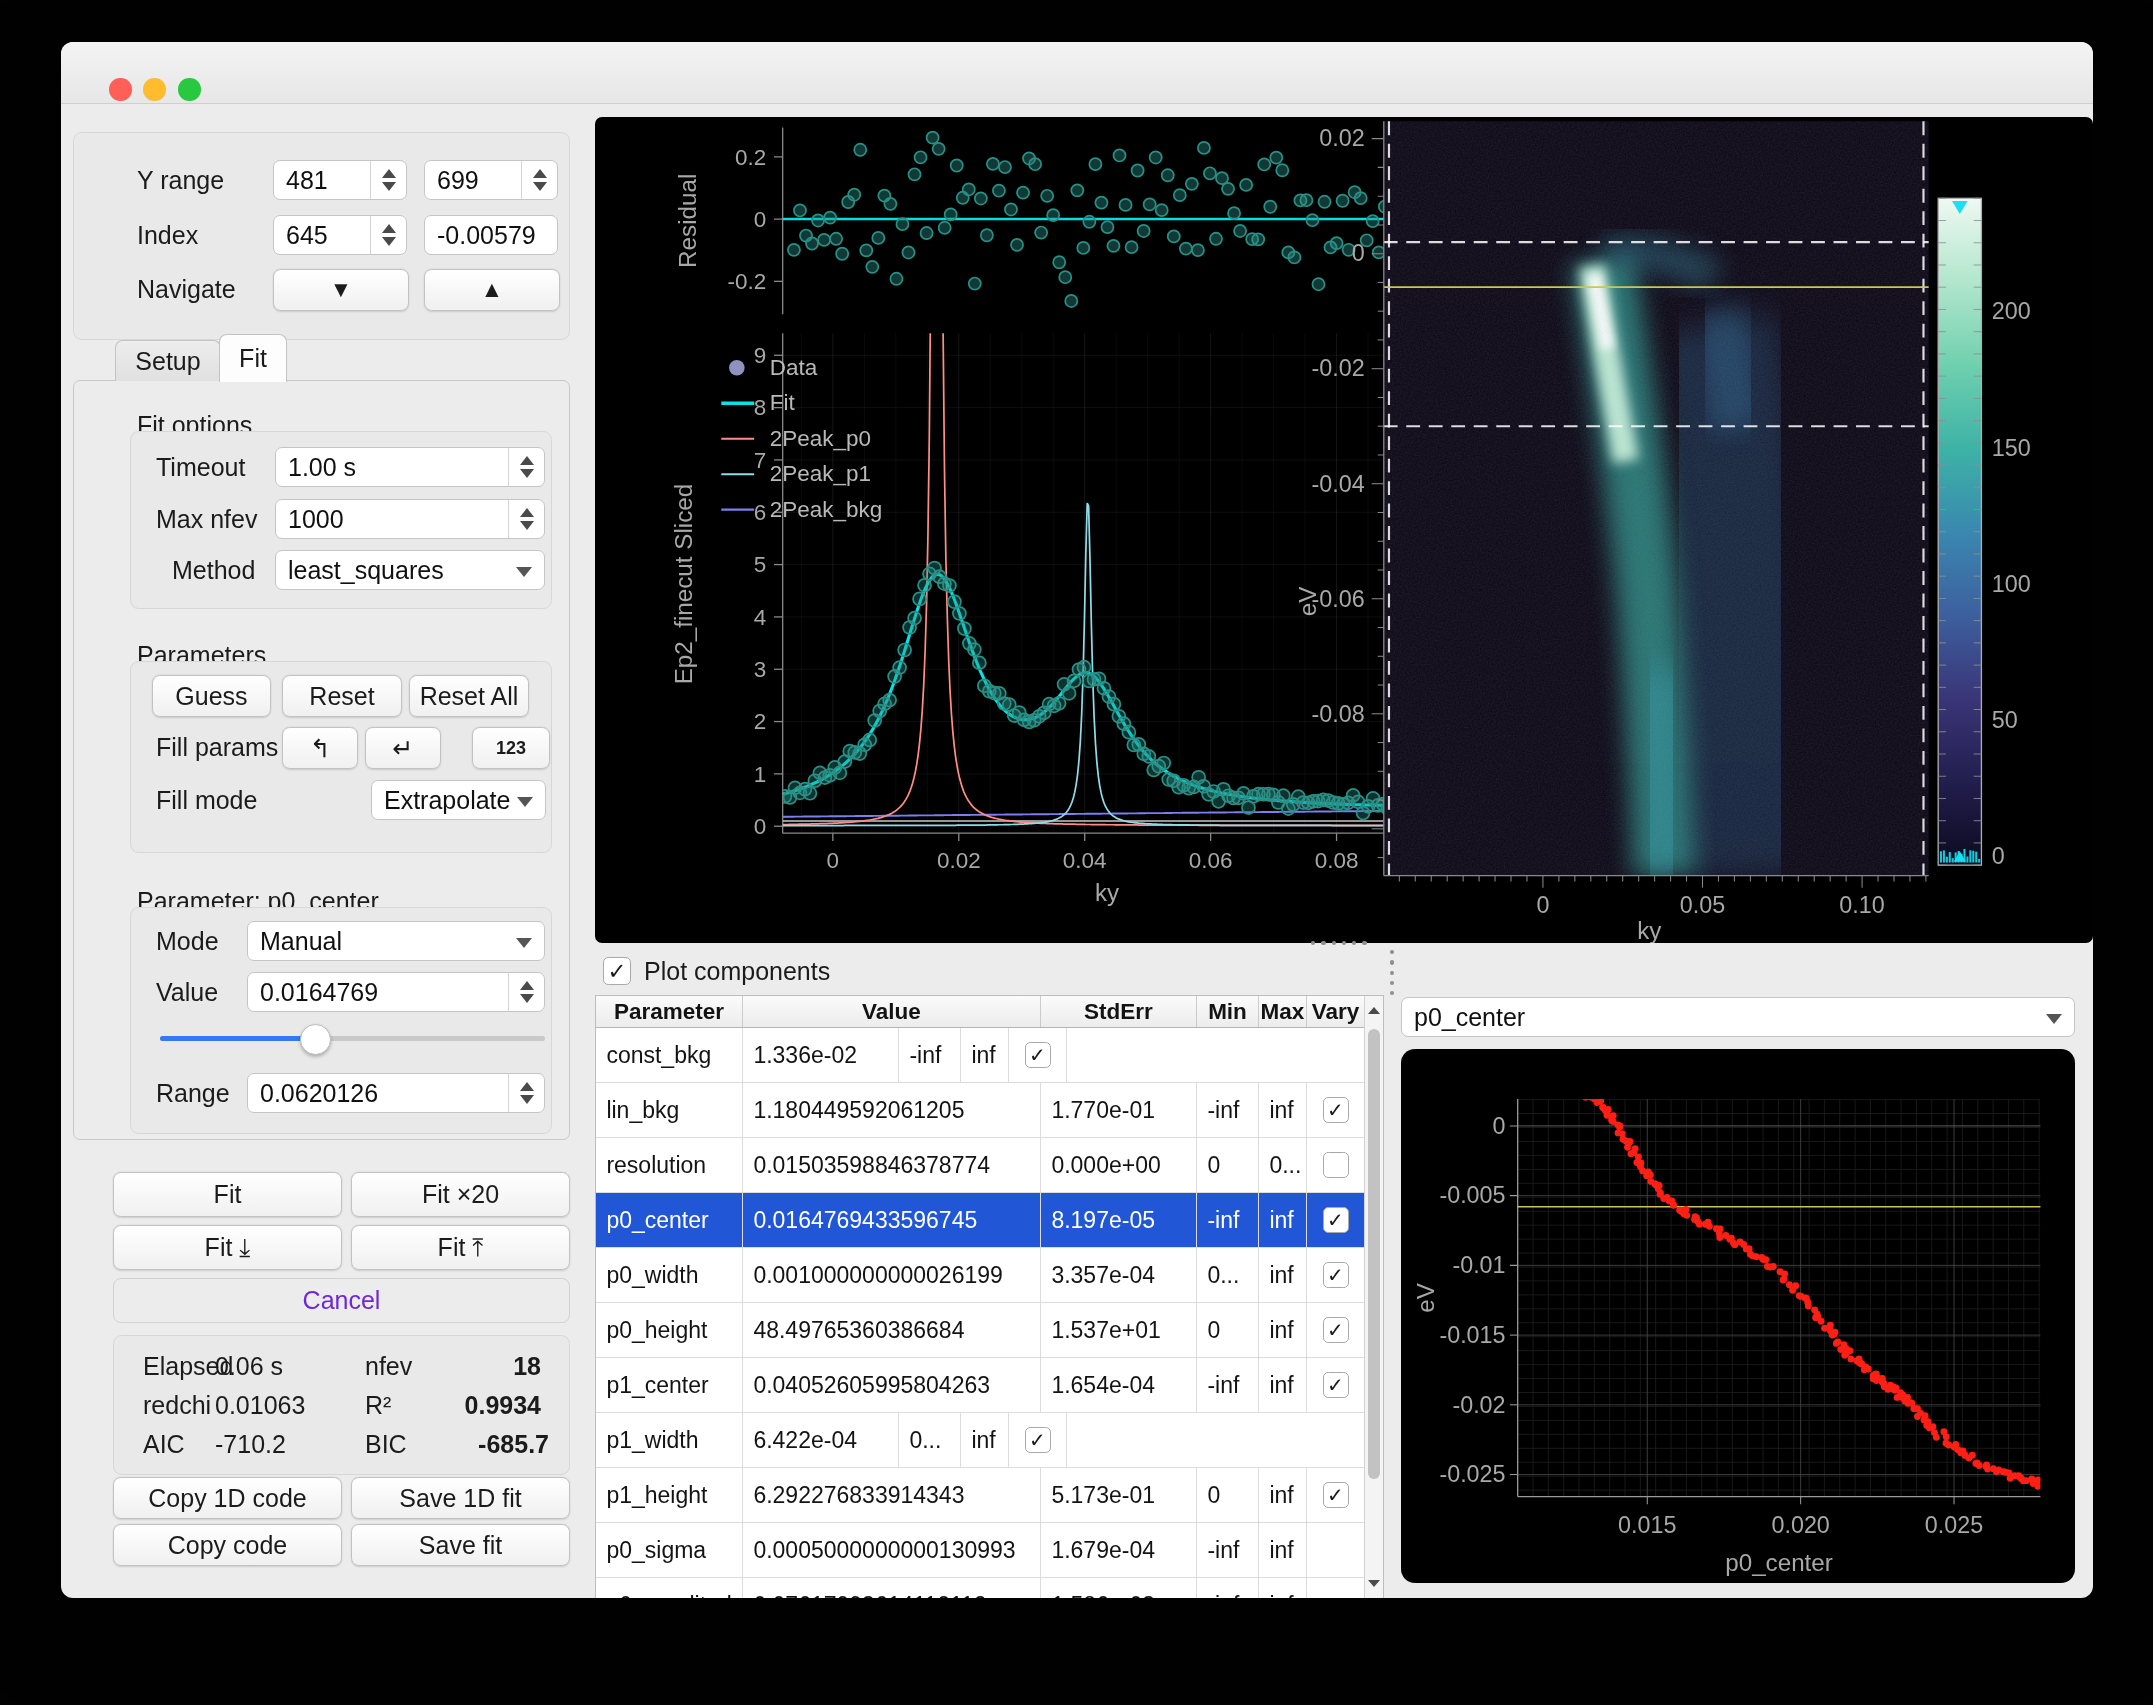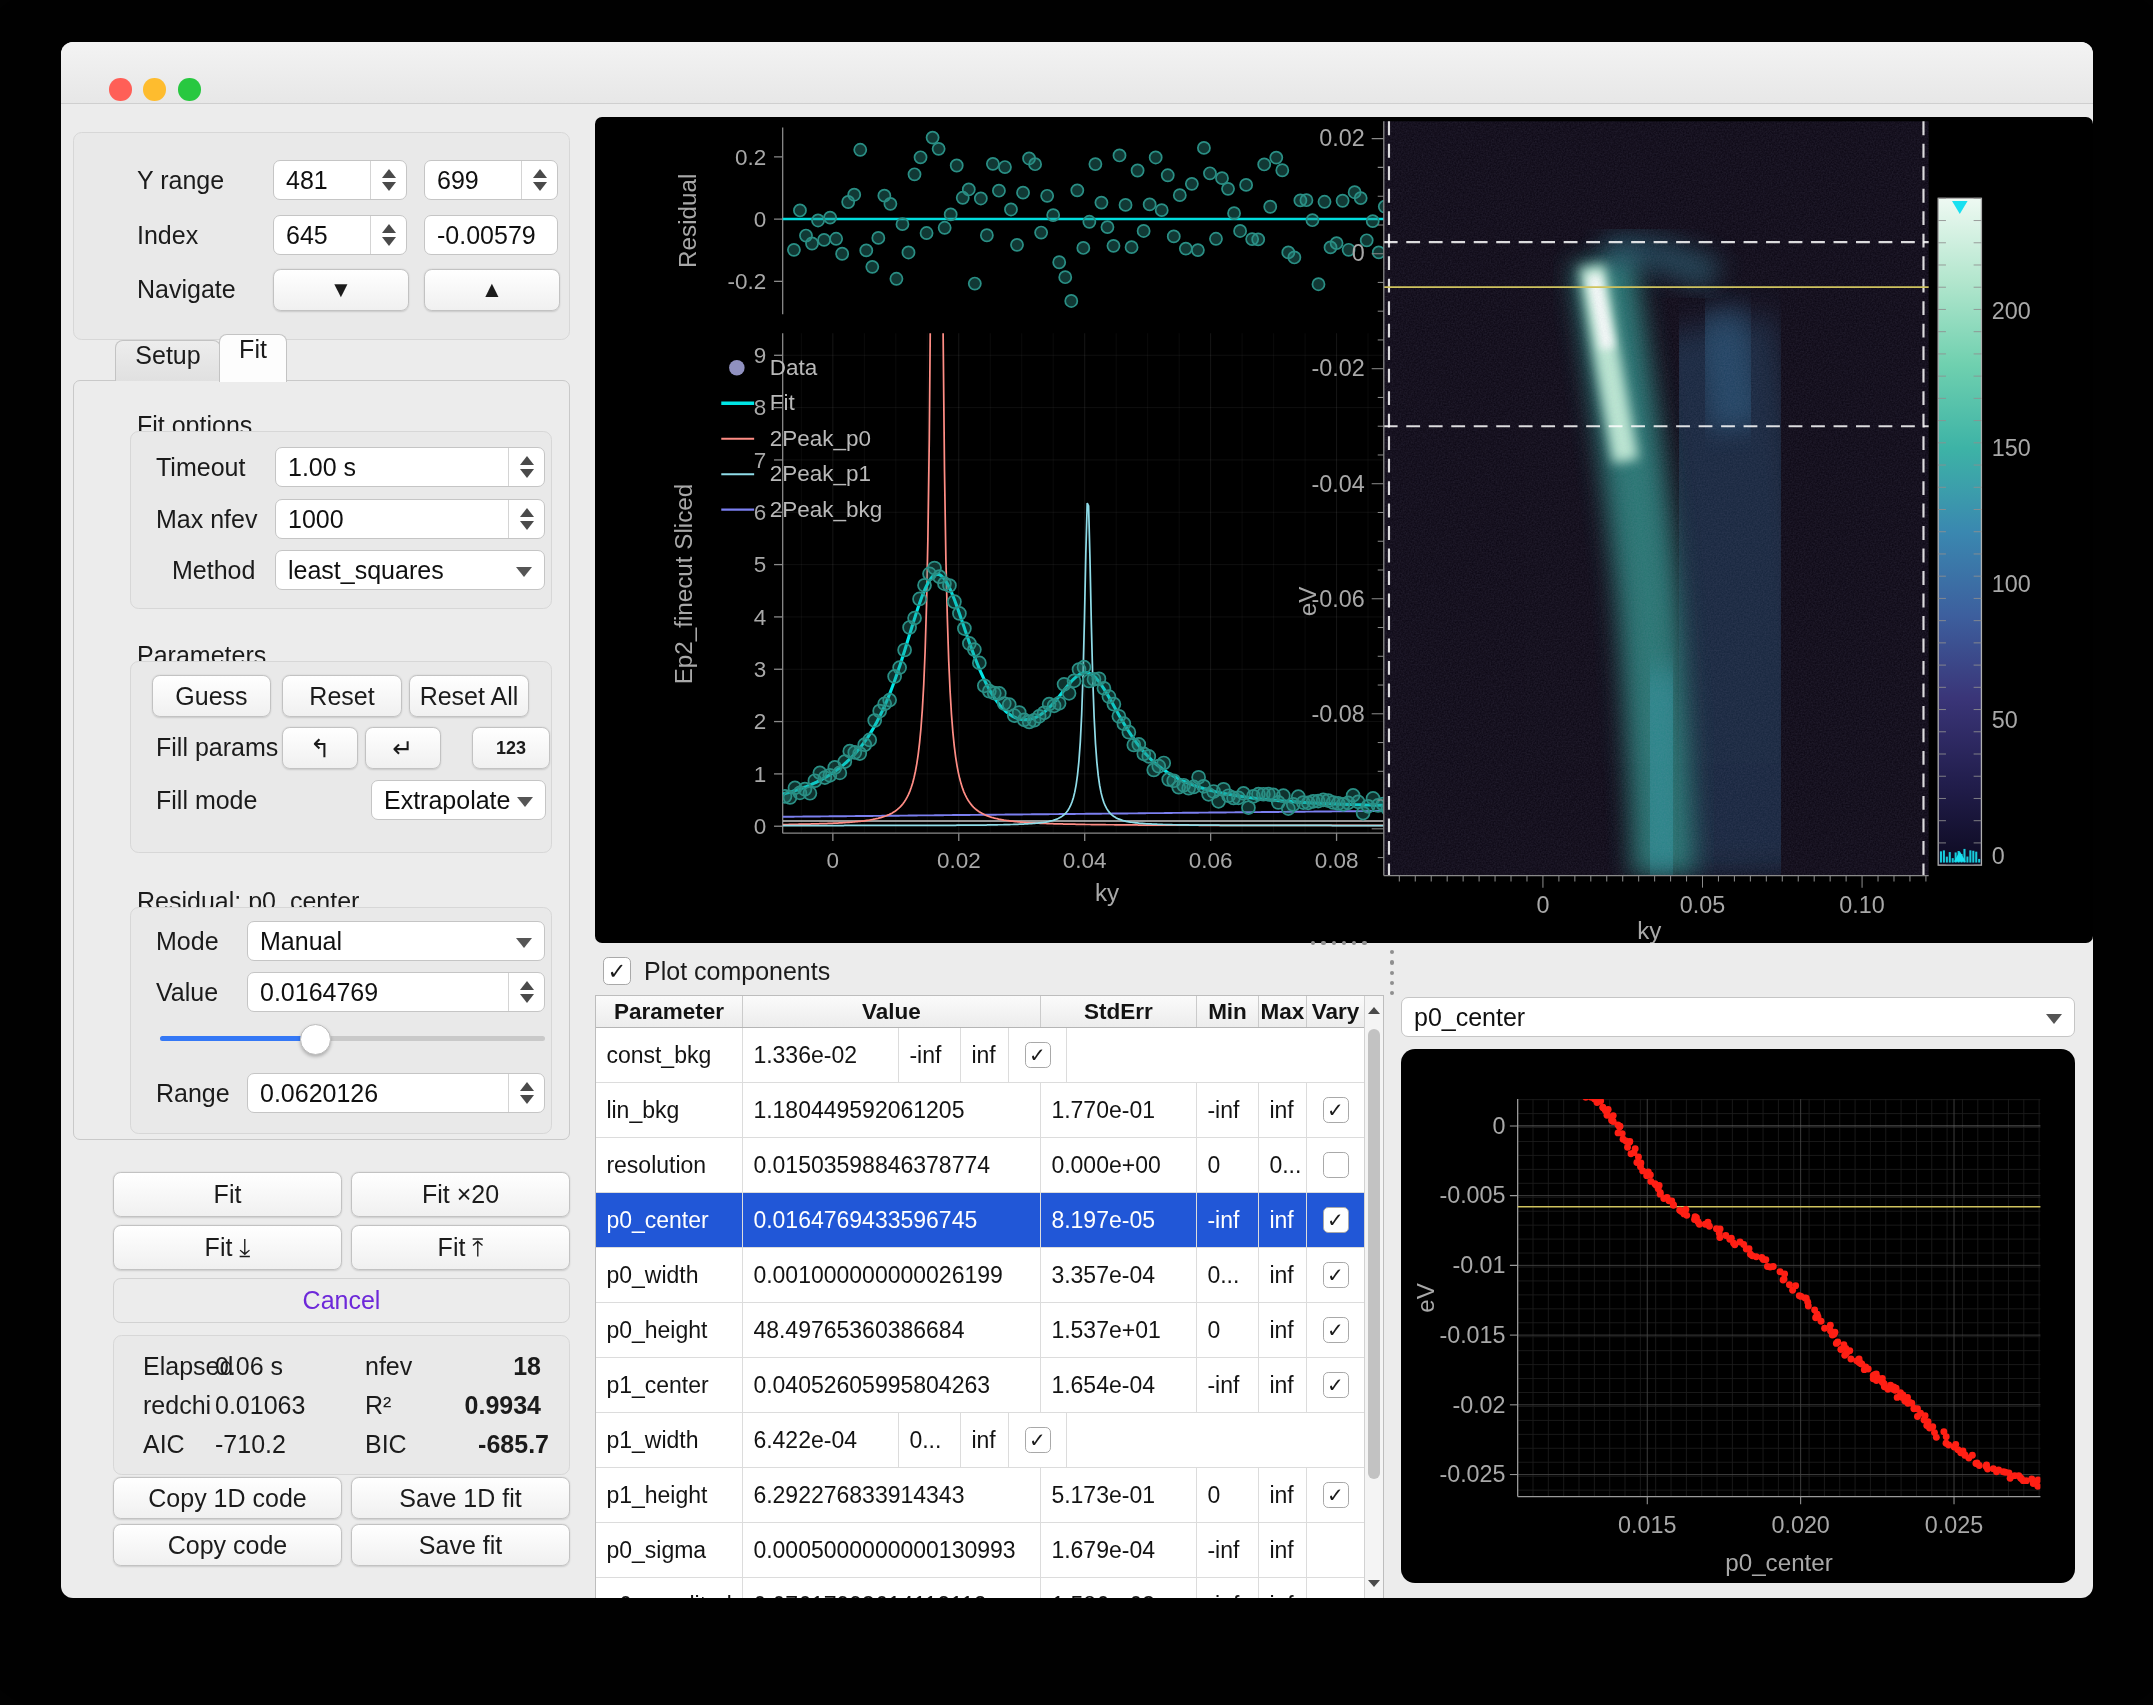--- a/index.html
+++ b/index.html
@@ -20,21 +20,21 @@
   .field,.spin,.combo{position:absolute;height:40px;background:#fff;border:0.9px solid #c5c5c5;border-radius:7px;
        font-size:25px;color:#101010;display:flex;align-items:center;box-sizing:border-box;}
   .field span,.spin .val,.combo .val{padding-left:12px;white-space:nowrap;overflow:hidden;}
   .spin .arrows{position:absolute;right:0;top:0;width:35px;height:38px;border-left:0.9px solid #d4d4d4;
        display:flex;flex-direction:column;align-items:center;justify-content:center;gap:4.3px;}
   .tri-up{width:0;height:0;border-left:7.8px solid transparent;border-right:7.8px solid transparent;border-bottom:9.5px solid #4a4a4a;}
   .tri-dn{width:0;height:0;border-left:7.8px solid transparent;border-right:7.8px solid transparent;border-top:9.5px solid #4a4a4a;}
   .combo .carrow{position:absolute;right:12px;top:15.6px;width:0;height:0;border-left:8.6px solid transparent;
        border-right:8.6px solid transparent;border-top:10.4px solid #555;}
   .tab{position:absolute;border:0.9px solid #c3c3c3;border-bottom:none;border-radius:7.8px 7.8px 0 0;
-       font-size:25px;color:#1b1b1b;display:flex;align-items:flex-start;justify-content:center;}
+       font-size:25px;color:#1b1b1b;display:flex;align-items:center;justify-content:center;}
   .tab.inactive{background:linear-gradient(#ededed,#e0e0e0);height:40px;}
   .tab.active{background:#fdfdfd;height:47px;z-index:3;}
   .tabframe{position:absolute;border:0.9px solid #c9c9c9;border-radius:7px;background:transparent;}
   .slider-track{position:absolute;height:5.2px;border-radius:2.6px;background:#c9c9c9;}
   .slider-fill{position:absolute;height:5.2px;border-radius:2.6px;background:var(--accent,#3478f6);}
   .slider-handle{position:absolute;width:29px;height:29px;border-radius:50%;background:#fff;border:0.9px solid #bdbdbd;
        box-shadow:0 1.7px 3.5px rgba(0,0,0,.25);}
   .statsbox{position:absolute;border:1.7px solid #d7d7d7;border-radius:8.6px;background:#e9e9e9;}
   .sval{text-align:right;font-weight:bold;}
   .darkwidget{position:absolute;background:#000;border-radius:7px;overflow:hidden;}
@@ -154,21 +154,21 @@
     </div>
   <div class="btn small" style="left:388px;top:685px;width:76px">
       <span style="font-size:18px;font-weight:bold">123</span>
     </div>
   <div class="lbl" style="left:95px;top:738px">Fill mode</div>
   <div class="combo" style="left:310px;top:738px;width:175px">
     <span class="val">Extrapolate</span>
     <i class="carrow"></i>
   </div>
 
-  <div class="lbl" style="left:76px;top:839px">Residual: p0_center</div>
+  <div class="lbl" style="left:76px;top:839px">Parameter: p0_center</div>
   <div class="gb" style="left:69px;top:865px;width:420px;height:225px"></div>
   <div class="lbl" style="left:95px;top:879px">Mode</div>
   <div class="combo" style="left:186px;top:879px;width:298px">
     <span class="val">Manual</span>
     <i class="carrow"></i>
   </div>
   <div class="lbl" style="left:95px;top:930px">Value</div>
   <div class="spin" style="left:186px;top:930px;width:298px">
     <span class="val">0.0164769</span>
     <span class="arrows">

